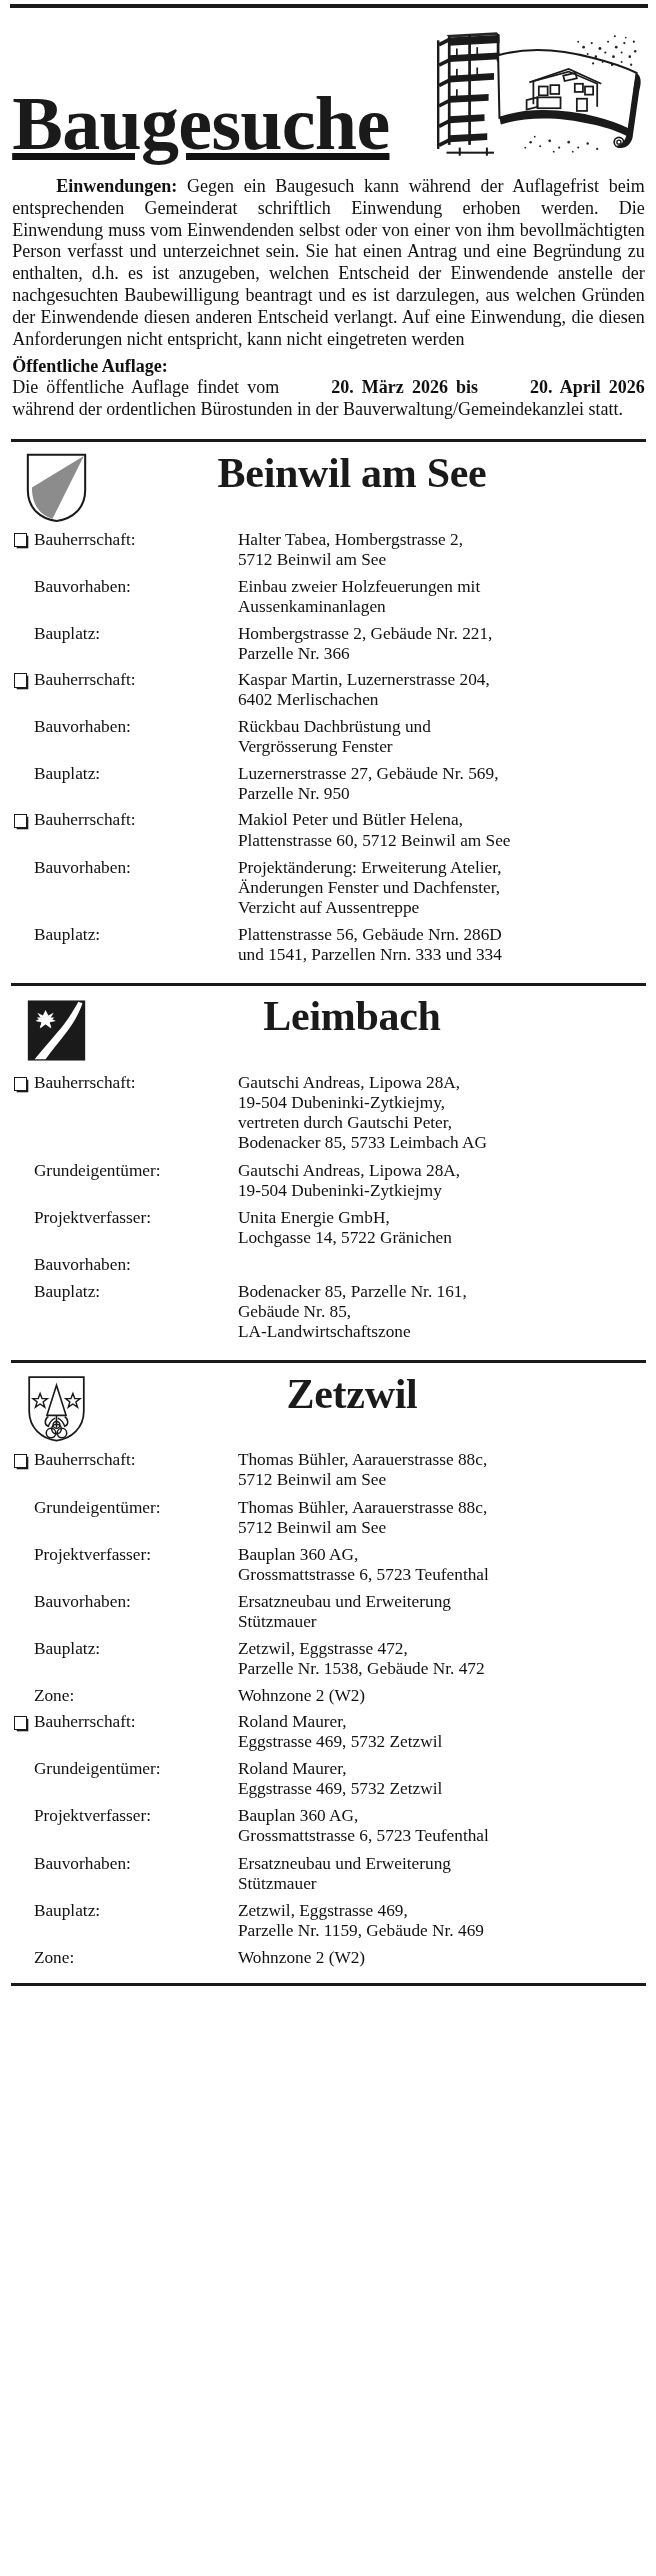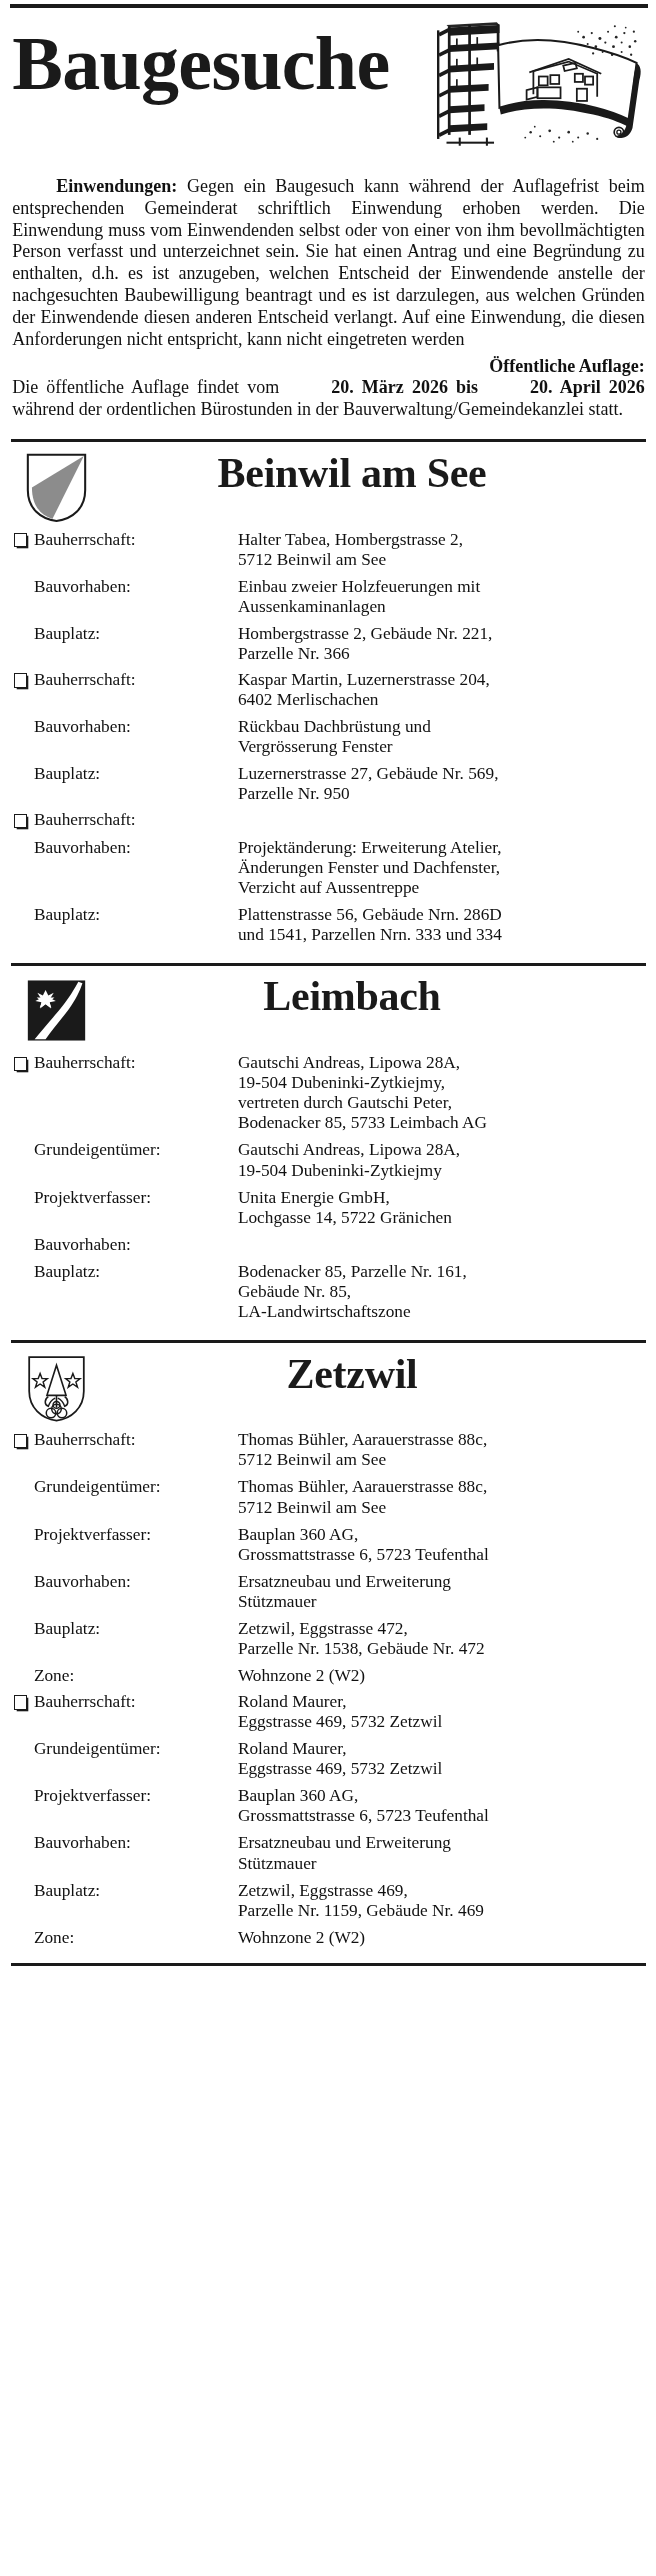--- a/index.html
+++ b/index.html
@@ -24,24 +24,25 @@
   
   .top-rule {
     height: 4.1px;
     background: #1a1a1a;
     margin: 4.1px 0 0 0;
   }
 
   
   .masthead {
     display: flex;
-    align-items: flex-start;
+    align-items: flex-end;
     justify-content: space-between;
     padding: 9.5px 0 0 0;
     min-height: 146px;
+    text-decoration: underline;
   }
   .masthead-title {
     font-family: "Liberation Serif", "DejaVu Serif", serif;
     font-weight: 700;
     font-size: 76px;
     line-height: 1.05;
     letter-spacing: -0.7px;
     color: #1a1a1a;
     margin: 6.8px 0 0 2.7px;
     white-space: nowrap;
@@ -60,21 +61,21 @@
     font-size: 18px;
     line-height: 1.215;
     text-align: justify;
     hyphens: auto;
   }
   .intro p { margin: 0; }
   .intro b, .intro strong { font-weight: 700; margin-left: 44px; }
   .intro .sub-head {
     font-weight: 700;
     margin-top: 4.8px;
-    text-align: right;
+    text-align: left;
   }
 
   
   .divider {
     height: 3.4px;
     background: #1a1a1a;
     margin: 17.7px 1.4px 0 1.4px;
   }
   .divider.bottom { margin-top: 15px; margin-bottom: 4.1px; }
 
@@ -315,20 +316,22 @@
             <div class="field-marker"></div>
             <div class="field-label">Bauplatz:</div>
             <div class="field-value">Luzernerstrasse 27, Gebäude Nr. 569,
 Parzelle Nr. 950</div>
           </div>
         </div>
         <div class="entry">
           <div class="field">
             <div class="field-marker"><span class="cb"></span></div>
             <div class="field-label">Bauherrschaft:</div>
+            <div class="field-value">Makiol Peter und Bütler Helena,
+Plattenstrasse 60, 5712 Beinwil am See</div>
           </div>
           <div class="field">
             <div class="field-marker"></div>
             <div class="field-label">Bauvorhaben:</div>
             <div class="field-value">Projektänderung: Erweiterung Atelier,
 Änderungen Fenster und Dachfenster,
 Verzicht auf Aussentreppe</div>
           </div>
           <div class="field">
             <div class="field-marker"></div>

